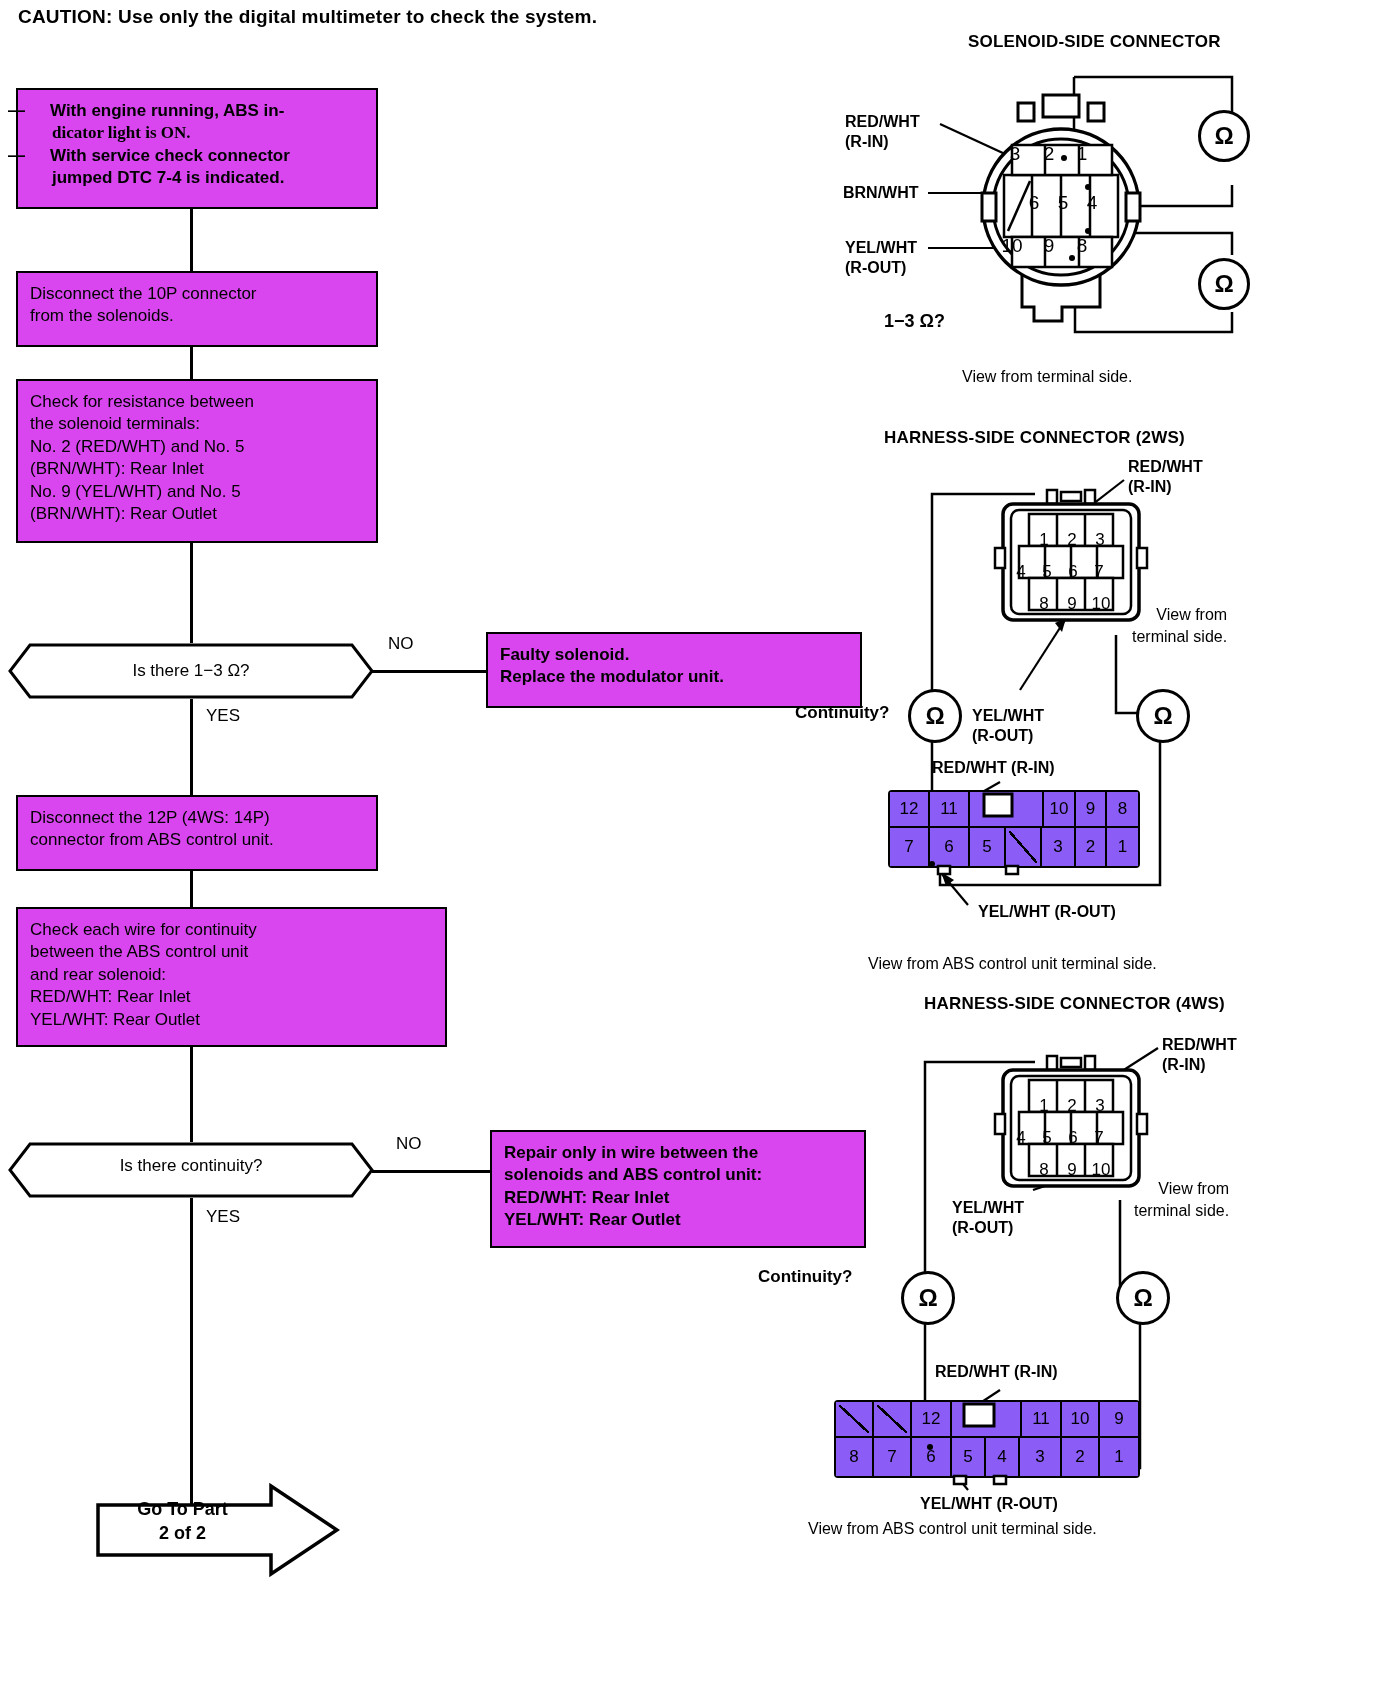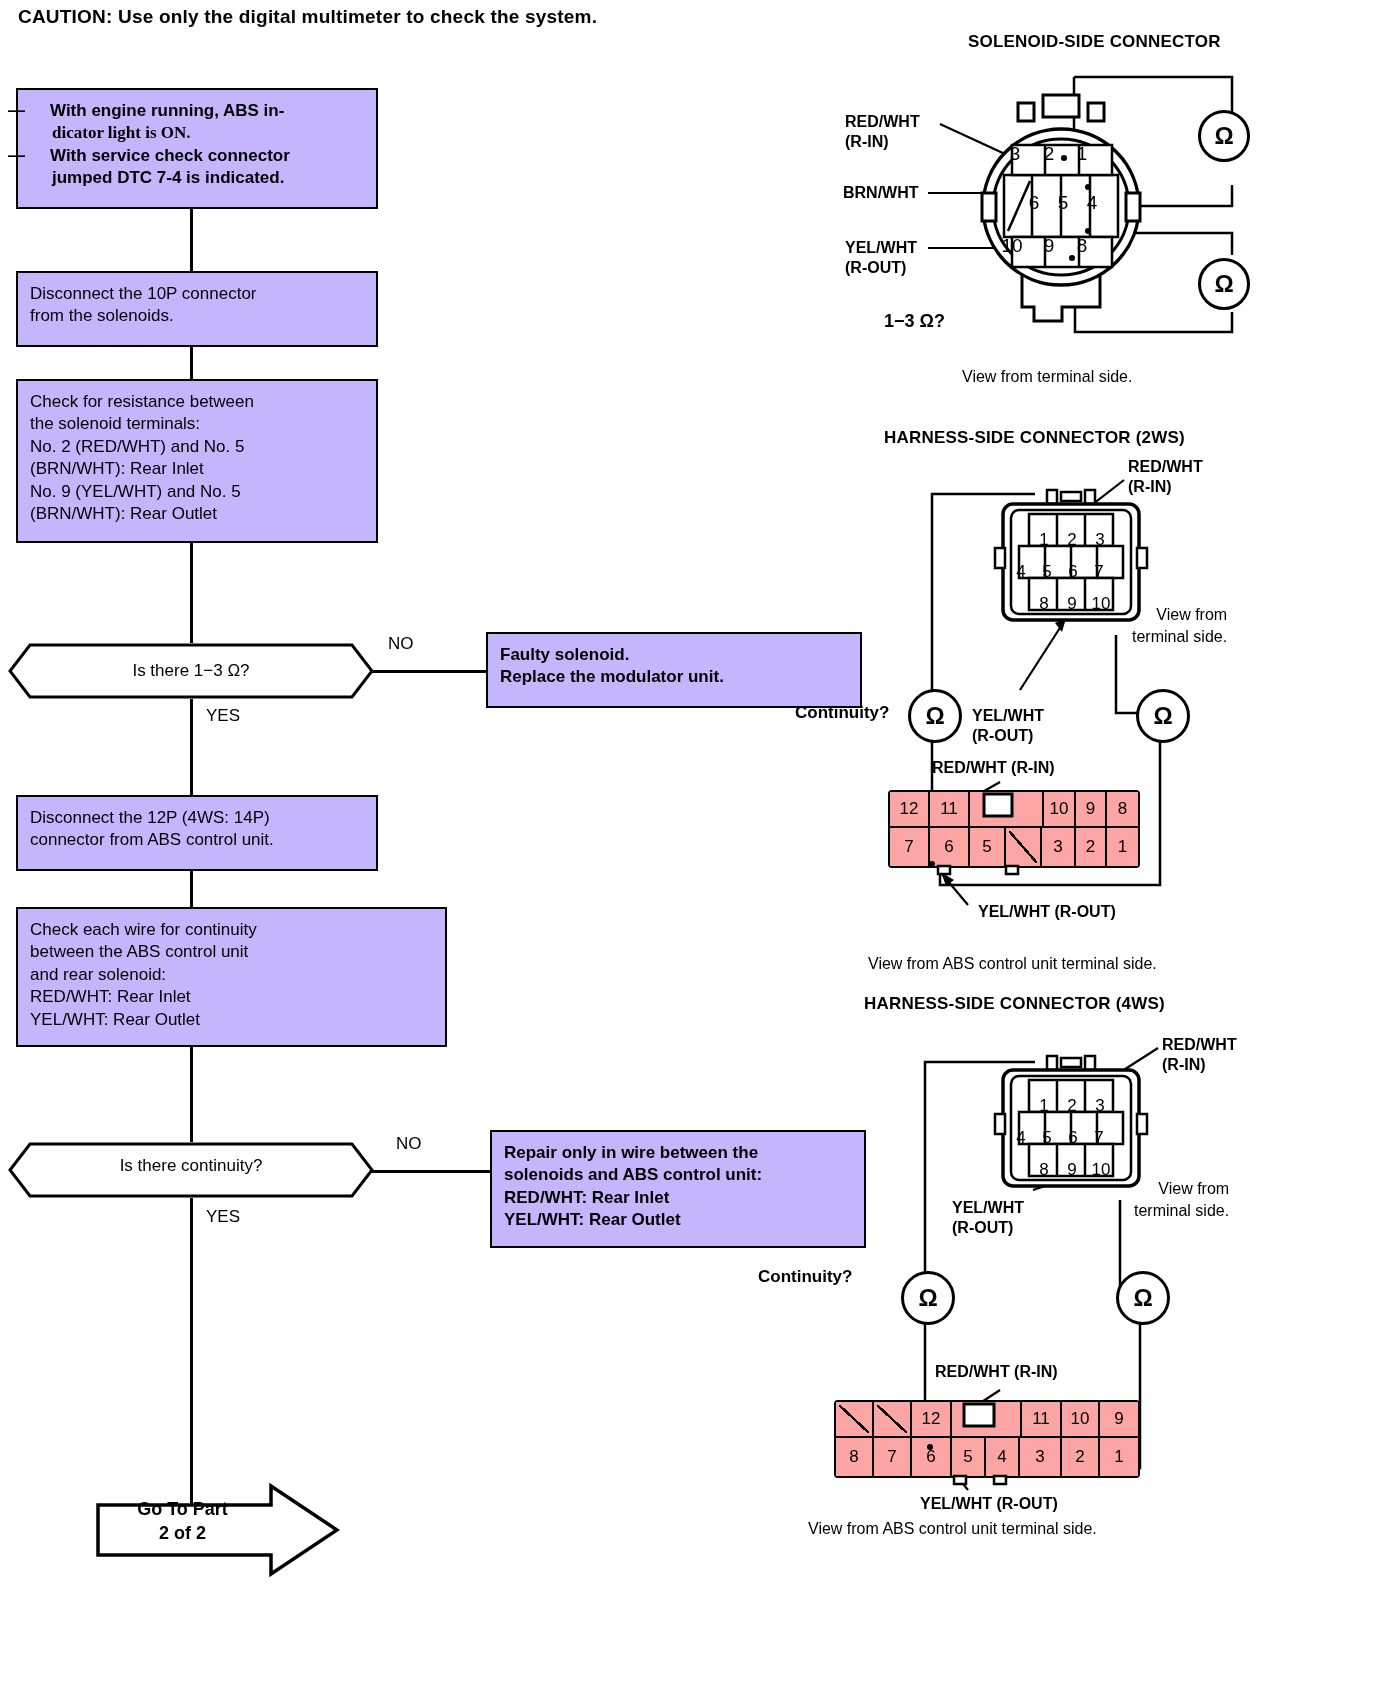--- a/index.html
+++ b/index.html
@@ -5,21 +5,21 @@
   html,body{margin:0;padding:0;background:#fff;}
   body{
     width:1376px;height:1702px;position:relative;overflow:hidden;
     font-family:"Liberation Sans", sans-serif;color:#000;
   }
   .abs{position:absolute;}
   
   #caution{left:18px;top:6px;font-size:19px;font-weight:bold;letter-spacing:.2px;white-space:nowrap;}
   
   .fbox{
-    position:absolute;border:2.5px solid #000;background:#c4b5fd;
+    position:absolute;border:2.5px solid #000;background:#d946ef;
     box-sizing:border-box;font-size:17px;line-height:1.32;
     padding:10px 12px;
   }
   .fbox.bold{font-weight:bold;}
   .fbox .ln{white-space:nowrap;}
   .dash{display:inline-block;width:20px;}
   .hang{padding-left:22px;text-indent:-22px;}
   
   .vline{position:absolute;width:2.5px;background:#000;}
   .hline{position:absolute;height:2.5px;background:#000;}
@@ -49,21 +49,21 @@
   
   .conn{position:absolute;}
   .conn svg{display:block;}
   .cellnum{position:absolute;font-size:19px;text-align:center;}
   
   .ecu{position:absolute;border:2.5px solid #000;background:#fff;box-sizing:border-box;}
   .ecu .row{display:flex;}
   .ecu .cell{
     border-right:2px solid #000;border-bottom:2px solid #000;
     box-sizing:border-box;display:flex;align-items:center;justify-content:center;
-    font-size:17px;position:relative;background:#fca5a5;
+    font-size:17px;position:relative;background:#8b5cf6;
   }
   .ecu .row:last-child .cell{border-bottom:none;}
   .ecu .cell.last{border-right:none;}
   .ecu .cell.slash::after{
     content:"";position:absolute;left:3px;right:3px;top:3px;bottom:3px;
     background:linear-gradient(to top right,transparent calc(50% - 1.2px),#000 calc(50% - 1.2px),#000 calc(50% + 1.2px),transparent calc(50% + 1.2px));
   }
   .ecu .cell.tab{border-right:none;}
   .arrowsvg{position:absolute;overflow:visible;}
   .dot{position:absolute;width:6px;height:6px;background:#000;border-radius:50%;}
@@ -347,21 +347,21 @@
 <svg class="arrowsvg" style="left:888px;top:786px;width:260px;height:92px;">
   <path d="M96,8 h28 v22 h-28 z" fill="#fff" stroke="#000" stroke-width="3"></path>
   <path d="M50,80 h12 v8 h-12 z" fill="#fff" stroke="#000" stroke-width="2.5"></path>
   <path d="M118,80 h12 v8 h-12 z" fill="#fff" stroke="#000" stroke-width="2.5"></path>
 </svg>
 <div class="dot" style="left:929px;top:861px;"></div>
 
 <div class="wlab" style="left:978px;top:902px;font-size:16px;">YEL/WHT (R-OUT)</div>
 <div class="cap" style="left:868px;top:955px;">View from ABS control unit terminal side.</div>
 
-<div class="hd" style="left:864px;top:994px;">HARNESS-SIDE CONNECTOR (4WS)</div>
+<div class="hd" style="left:924px;top:994px;">HARNESS-SIDE CONNECTOR (4WS)</div>
 
 <svg class="arrowsvg" style="left:0;top:0;width:1376px;height:1702px;">
   <path d="M1035,1062 L925,1062 L925,1272" fill="none" stroke="#000" stroke-width="2.5"></path>
   <path d="M1120,1200 L1120,1300 L1140,1300 L1140,1272" fill="none" stroke="#000" stroke-width="2.5"></path>
   <path d="M925,1318 L925,1405" fill="none" stroke="#000" stroke-width="2.5"></path>
   <path d="M1140,1318 L1140,1468 L940,1468 L940,1452" fill="none" stroke="#000" stroke-width="2.5"></path>
 
   <path d="M1158,1048 L1105,1082" fill="none" stroke="#000" stroke-width="2.2"></path>
   <polygon points="1103,1084 1116,1075 1111,1088" fill="#000"></polygon>
 

